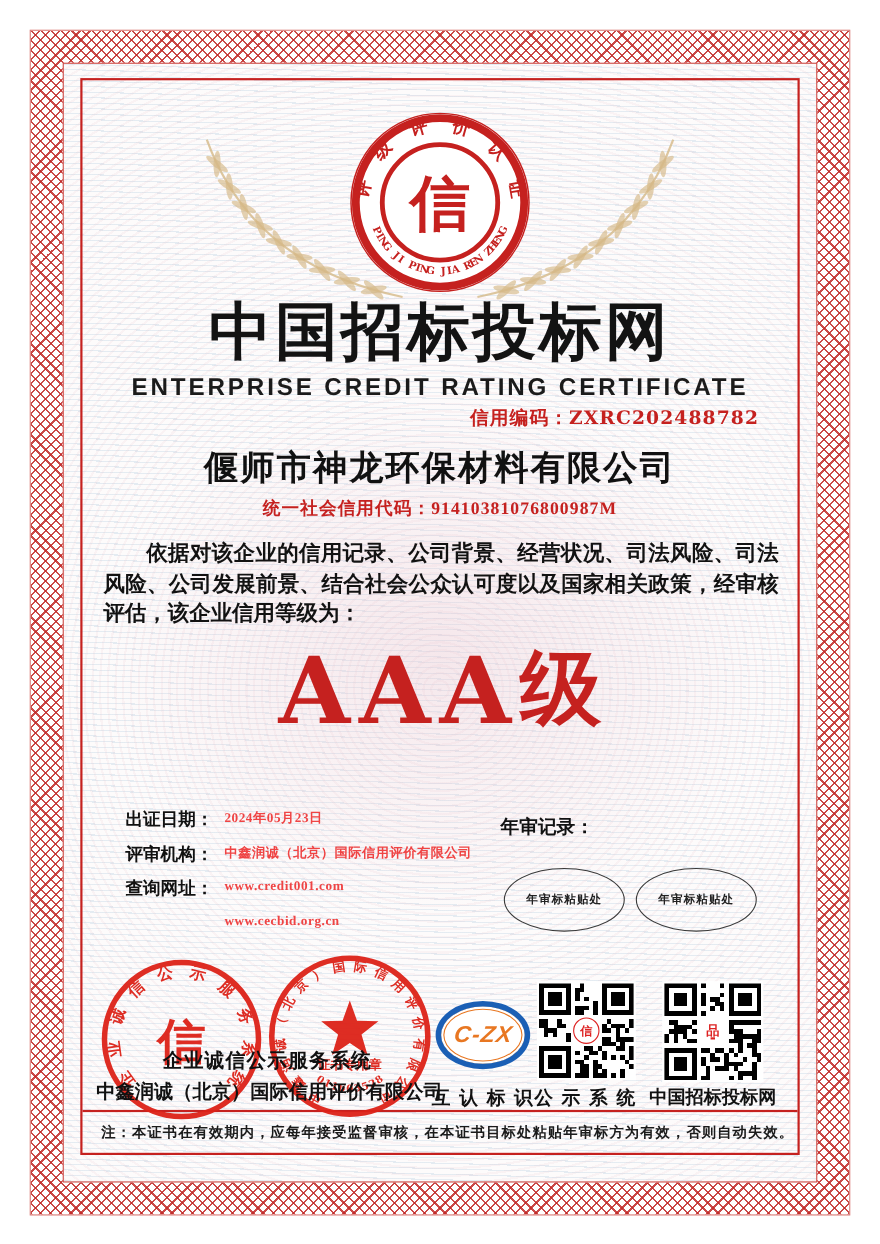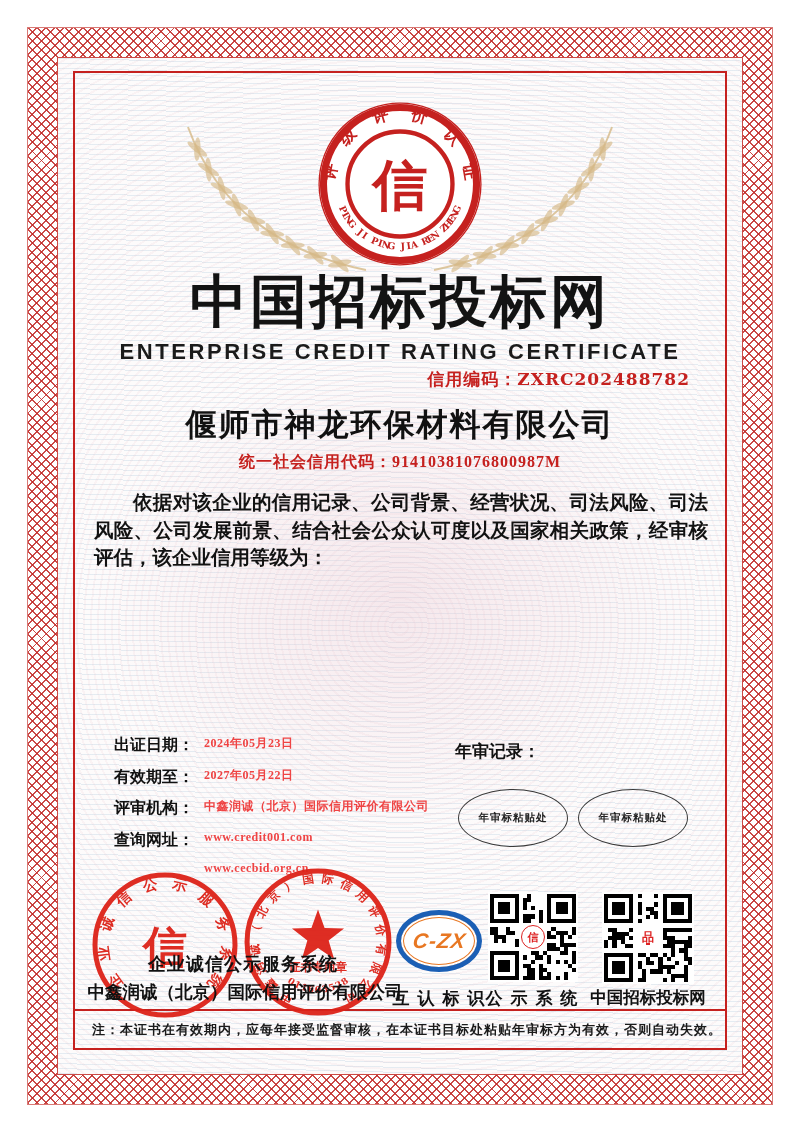--- a/index.html
+++ b/index.html
@@ -190,29 +190,28 @@
     <span>信用编码：</span><span>ZXRC202488782</span>
   </div>
 
   <div class="company">偃师市神龙环保材料有限公司</div>
   <div class="uscc">
     <span>统一社会信用代码：</span><span>91410381076800987M</span>
   </div>
 
   <div class="statement">依据对该企业的信用记录、公司背景、经营状况、司法风险、司法风险、公司发展前景、结合社会公众认可度以及国家相关政策，经审核评估，该企业信用等级为：</div>
 
+  <div class="rating">
+    <span class="grade">AAA</span><span class="suffix">级</span>
+  </div>
 
   <div class="details">
     <div class="drow">
       <span class="dlabel">出证日期：</span>
       <span class="dvalue">2024年05月23日</span>
-    </div>
-    <div class="drow">
-      <span class="dlabel">有效期至：</span>
-      <span class="dvalue">2027年05月22日</span>
     </div>
     <div class="drow">
       <span class="dlabel">评审机构：</span>
       <span class="dvalue">中鑫润诚（北京）国际信用评价有限公司</span>
     </div>
     <div class="drow">
       <span class="dlabel">查询网址：</span>
       <span class="dvalue">www.credit001.com</span>
     </div>
     <div class="drow">

